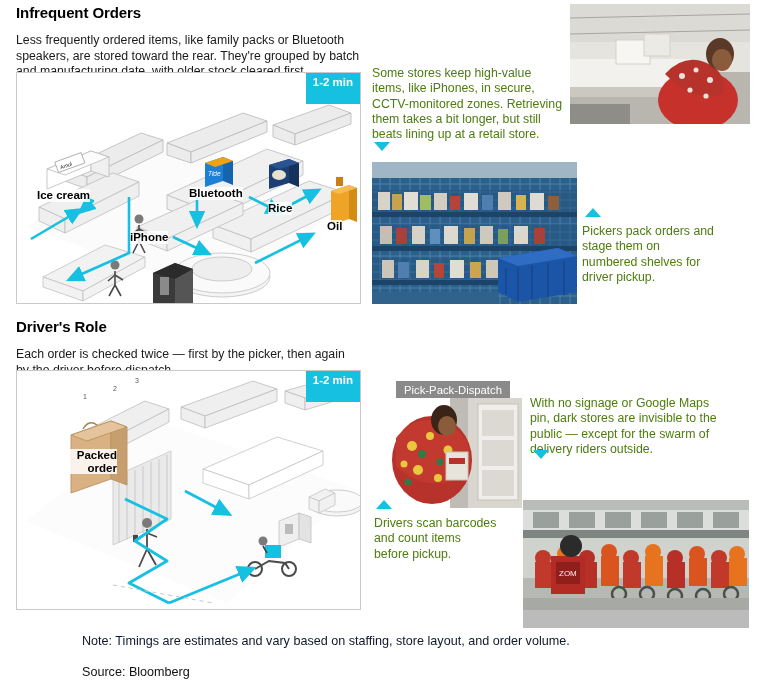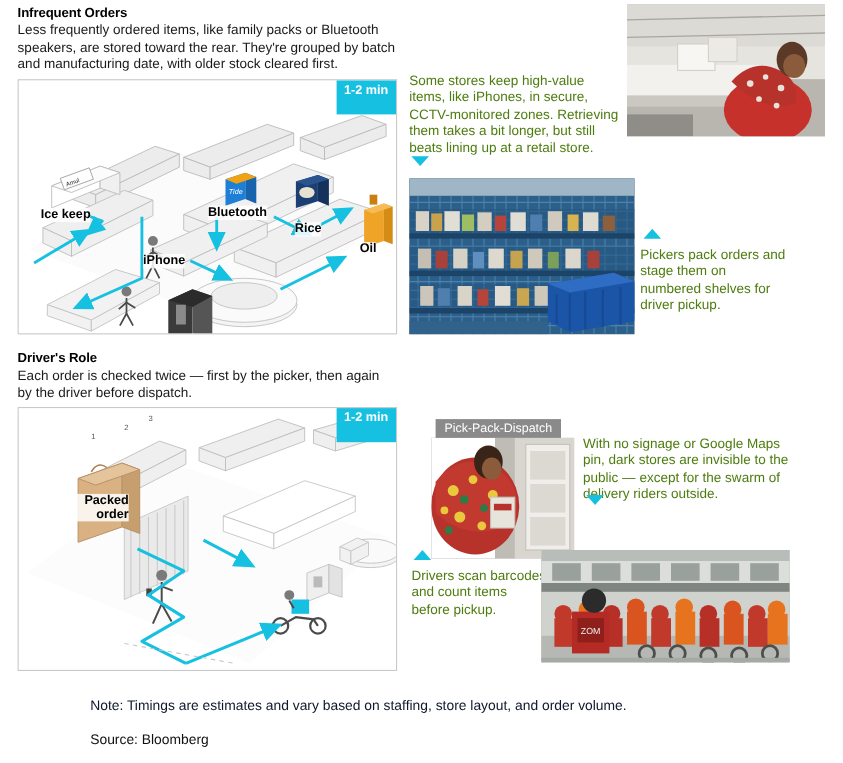--- a/index.html
+++ b/index.html
@@ -7,30 +7,30 @@
     margin: 0; padding: 0;
     width: 766px; height: 694px;
     background: #ffffff;
     font-family: "Liberation Sans", sans-serif;
     color: #111111;
     overflow: hidden;
   }
   .page { position: relative; width: 766px; height: 694px; }
 
   .sec-title {
-    font-size: 12px;
+    font-size: 15px;
     font-weight: bold;
     letter-spacing: -0.1px;
     color: #000;
   }
   .sec-desc {
     font-size: 12.3px;
     line-height: 15.5px;
     color: #1a1a1a;
-    margin-top: 2px;
+    margin-top: 12px;
   }
 
   
   #sec1-head { position: absolute; left: 16px; top: 4px; width: 345px; }
   #panel1 {
     position: absolute; left: 16px; top: 72px;
     width: 345px; height: 232px;
     border: 1px solid #c9c9c9;
     background: #fff;
     overflow: hidden;
@@ -87,21 +87,21 @@
   
   .photo { position: absolute; overflow: hidden; background: #bbb; }
 
   
   #photo-topright { left: 570px; top: 4px; width: 180px; height: 120px; }
   
   #photo-shelves { left: 372px; top: 162px; width: 205px; height: 142px; }
   
   #photo-driver { left: 392px; top: 398px; width: 130px; height: 110px; }
   
-  #photo-riders { left: 492px; top: 500px; width: 226px; height: 102px; }
+  #photo-riders { left: 523px; top: 500px; width: 226px; height: 128px; }
 
   .pick-pack-tag {
     position: absolute;
     left: 396px; top: 381px;
     background: #8a8a8a;
     color: #fff;
     font-size: 11.3px;
     padding: 3px 8px;
     line-height: 13px;
     text-align: right;
@@ -241,21 +241,21 @@
         <path d="M180,120 L180,142" marker-end="url(#arrhead1)"></path>
         <path d="M232,120 L258,133" marker-end="url(#arrhead1)"></path>
         <path d="M258,136 L296,116" marker-end="url(#arrhead1)"></path>
         <path d="M238,186 L290,160" marker-end="url(#arrhead1)"></path>
         <path d="M156,160 L186,174" marker-end="url(#arrhead1)"></path>
       </g>
     </svg>
 
     <div class="time-badge">1-2 min</div>
 
-    <div class="lbl" style="left:20px; top:116px;">Ice keep</div>
+    <div class="lbl" style="left:20px; top:116px;">Ice cream</div>
     <div class="lbl" style="left:172px; top:114px;">Bluetooth</div>
     <div class="lbl" style="left:251px; top:129px;">Rice</div>
     <div class="lbl" style="left:310px; top:147px;">Oil</div>
     <div class="lbl" style="left:113px; top:158px;">iPhone</div>
   </div>
 
   <div id="sec2-head">
     <div class="sec-title">Driver's Role</div>
     <div class="sec-desc">Each order is checked twice — first by the picker, then again by the driver before dispatch.</div>
   </div>

